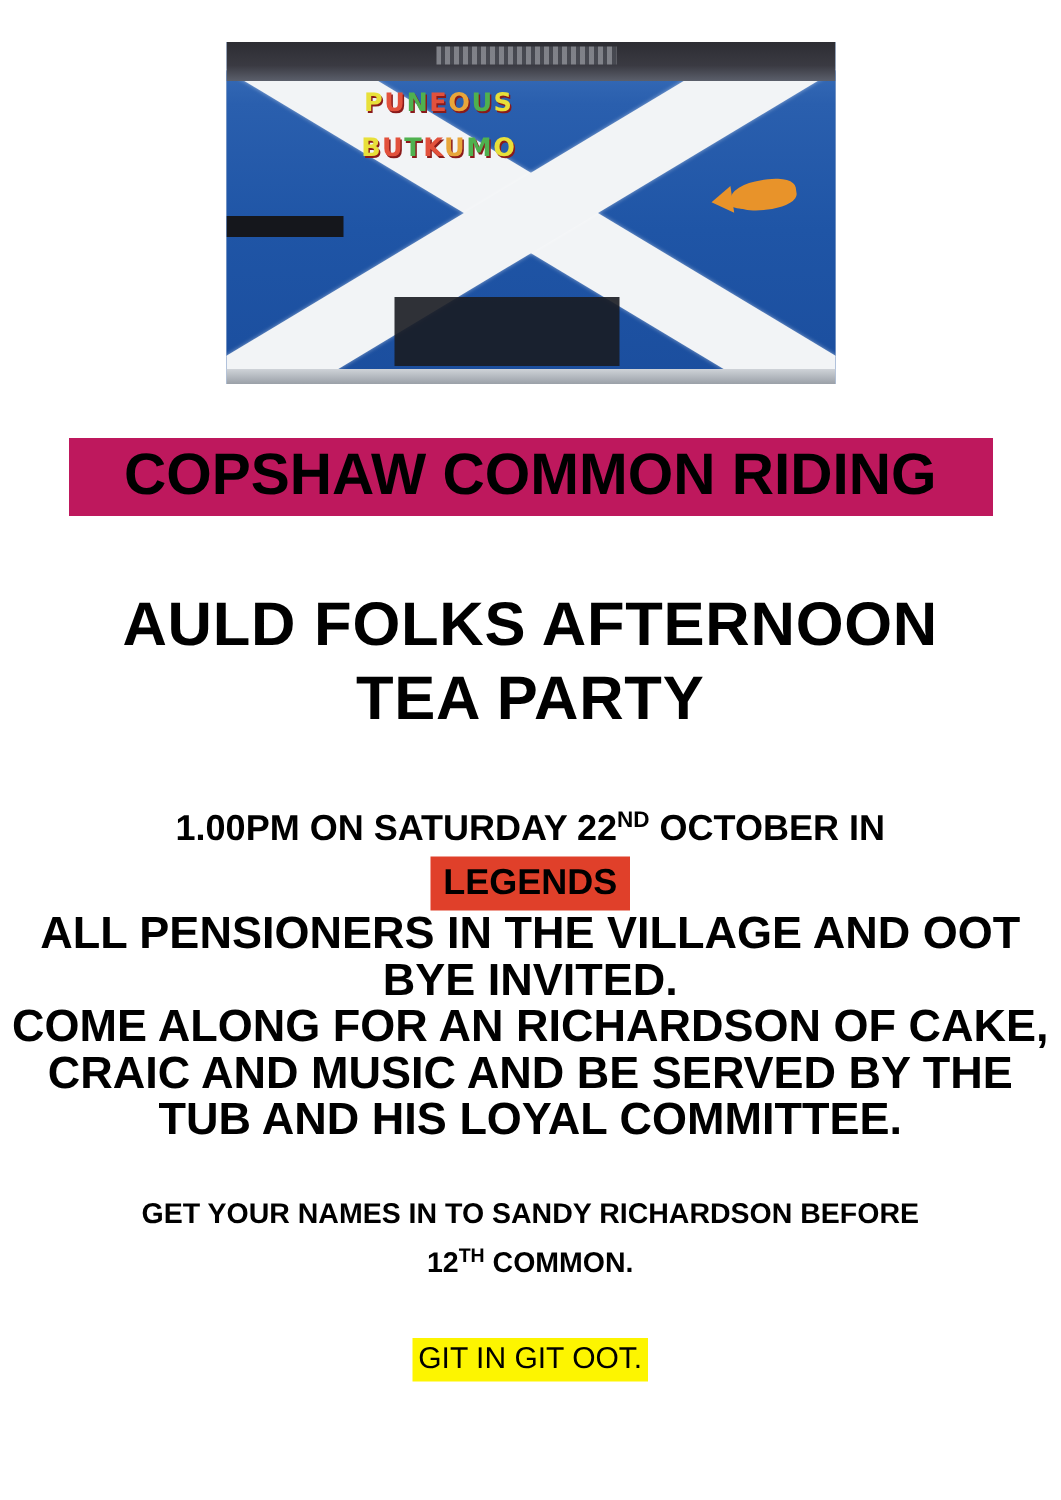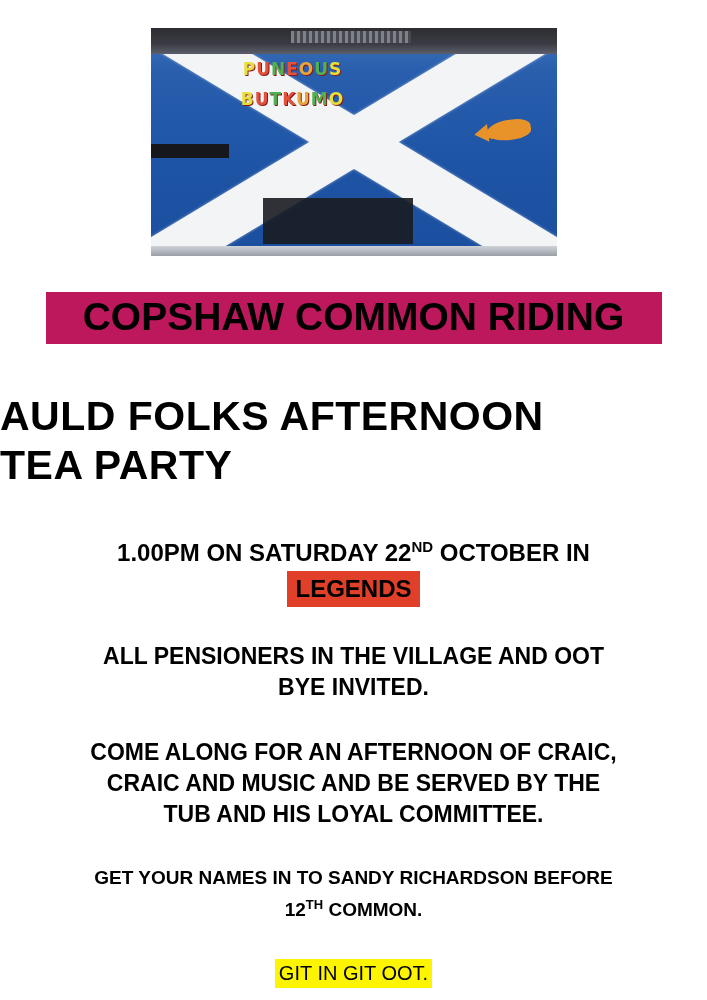--- a/index.html
+++ b/index.html
@@ -157,20 +157,21 @@
   .title-band .title-text {
     font-size: 39px;
     font-weight: bold;
     letter-spacing: 0px;
     line-height: 44px;
     white-space: nowrap;
   }
 
   .headline {
     margin-top: 48px;
+    text-align: center;
     font-size: 41px;
     font-weight: bold;
     line-height: 49px;
     letter-spacing: 0.5px;
   }
 
   .line-when {
     margin-top: 40px;
     text-align: center;
     font-size: 24px;
@@ -182,23 +183,22 @@
     vertical-align: super;
   }
   .venue-highlight {
     display: inline-block;
     background: #e0402a;
     padding: 1px 8px 2px 8px;
     margin-top: 2px;
   }
 
   .para {
-    margin-top: 34px;
-    text-align: center;
-    font-size: 23px;
+    text-align: center;
+    font-size: 30px;
     font-weight: bold;
     line-height: 31px;
   }
   .para.small {
     font-size: 19px;
     line-height: 27px;
     margin-top: 34px;
   }
   .para.small sup { font-size: 13px; vertical-align: super; }
 
@@ -251,21 +251,21 @@
     <br>
     <span class="venue-highlight">LEGENDS</span>
   </div>
 
   <div class="para">
     <div>ALL PENSIONERS IN THE VILLAGE AND OOT</div>
     <div>BYE INVITED.</div>
   </div>
 
   <div class="para">
-    <div>COME ALONG FOR AN AFTERNOON OF CRAIC,</div>
+    <div>COME ALONG FOR AN RICHARDSON OF CAKE,</div>
     <div>CRAIC AND MUSIC AND BE SERVED BY THE</div>
     <div>TUB AND HIS LOYAL COMMITTEE.</div>
   </div>
 
   <div class="para small">
     <div>GET YOUR NAMES IN TO SANDY RICHARDSON BEFORE</div>
     <div>
       <span>12</span><sup>TH</sup><span> COMMON.</span>
     </div>
   </div>

